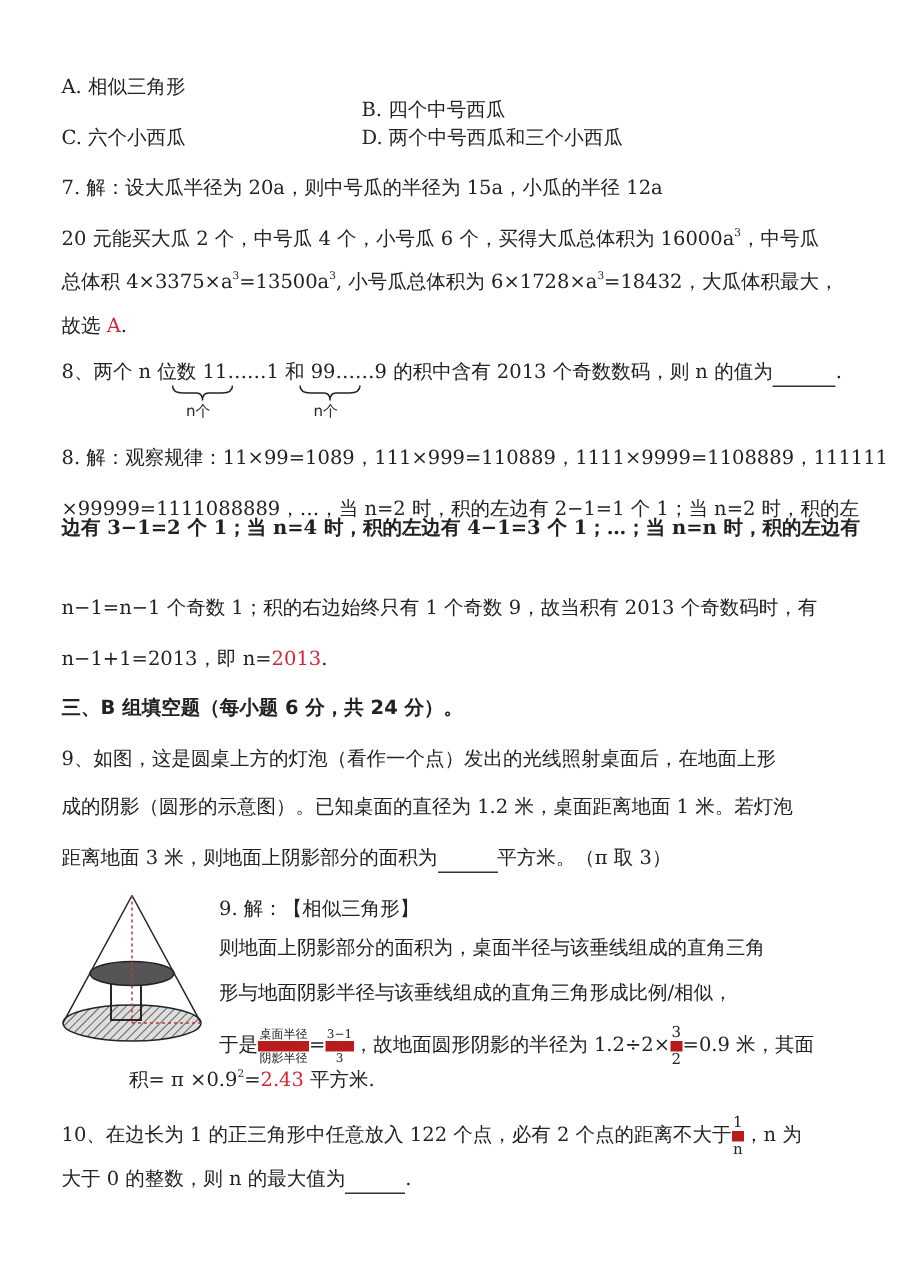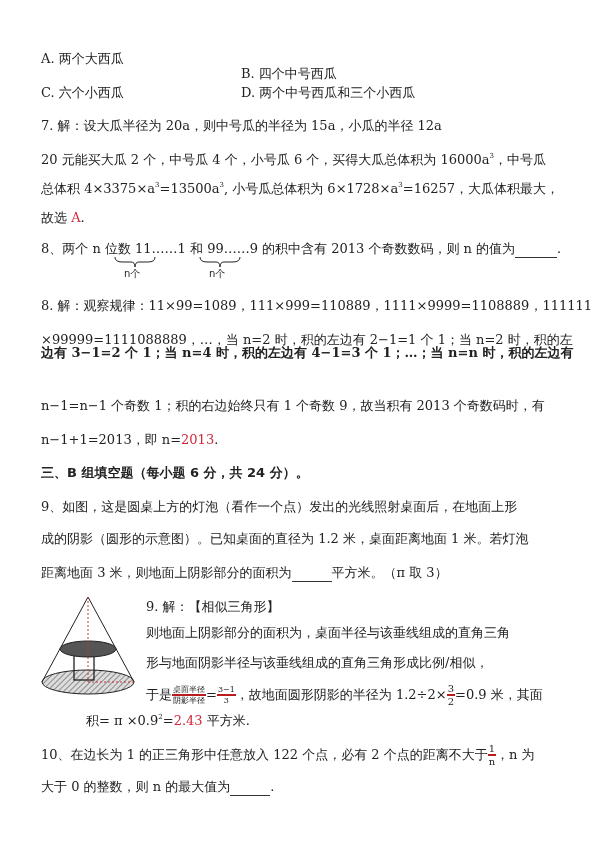--- a/index.html
+++ b/index.html
@@ -5,38 +5,38 @@
   html, body { margin:0; padding:0; background:#fff; }
   body { width:600px; height:848px; position:relative; overflow:hidden;
          font-family: "DejaVu Serif", "Liberation Serif", serif; color:#222; font-size:13px; }
   .line { position:absolute; left:41px; white-space:nowrap; line-height:18px; }
   .red { color:#d0283a; }
   .bold { font-family: "DejaVu Sans", "Liberation Sans", sans-serif; font-weight:bold; font-size:13px; }
   sup { font-size:7px; vertical-align:6px; line-height:0; }
   .blank { display:inline-block; border-bottom:1px solid #333; height:14px; vertical-align:bottom; }
   .brace { position:absolute; font-size:10px; font-family:"DejaVu Sans", sans-serif; text-align:center; }
   .frac { display:inline-block; vertical-align:middle; text-align:center; font-size:8px; line-height:9px; }
-  .frac .num { display:block; border-bottom:2px solid #b91c1c; padding:0 1px; }
+  .frac .num { display:block; border-bottom:7px solid #b91c1c; padding:0 1px; }
   .frac .den { display:block; }
   .frac.big { font-size:10px; line-height:11px; }
 </style>
 </head>
 <body>
 
-<div class="line" style="top:50px;">A. 两个大西瓜</div>
+<div class="line" style="top:50px;">A. 相似三角形</div>
 <div class="line" style="top:50px; left:241px;margin-top:15px;">B. 四个中号西瓜</div>
 <div class="line" style="top:84px;">C. 六个小西瓜</div>
 <div class="line" style="top:84px; left:241px;">D. 两个中号西瓜和三个小西瓜</div>
 
 <div class="line" style="top:117px;">7. 解：设大瓜半径为 20a，则中号瓜的半径为 15a，小瓜的半径 12a</div>
 <div class="line" style="top:151px;">
   <span>20 元能买大瓜 2 个，中号瓜 4 个，小号瓜 6 个，买得大瓜总体积为 16000a</span><sup>3</sup><span>，中号瓜</span>
 </div>
 <div class="line" style="top:180px;">
-  <span>总体积 4×3375×a</span><sup>3</sup><span>=13500a</span><sup>3</sup><span>, 小号瓜总体积为 6×1728×a</span><sup>3</sup><span>=16257，大瓜体积最大，</span>
+  <span>总体积 4×3375×a</span><sup>3</sup><span>=13500a</span><sup>3</sup><span>, 小号瓜总体积为 6×1728×a</span><sup>3</sup><span>=18432，大瓜体积最大，</span>
 </div>
 <div class="line" style="top:209px;">
   <span>故选 </span><span class="red">A</span><span>.</span>
 </div>
 
 <div class="line" style="top:240px;">
   <span>8、两个 n 位数 </span><span>11……1</span><span> 和 </span><span>99……9</span><span> 的积中含有 2013 个奇数数码，则 n 的值为</span><span class="blank" style="width:42px;"></span><span>.</span>
 </div>
 <svg style="position:absolute; left:114px; top:256px;" width="42" height="12" viewBox="0 0 42 12">
   <path d="M1 1 Q1 6 8 6 L17 6 Q21 6 21 11 Q21 6 25 6 L34 6 Q41 6 41 1" fill="none" stroke="#222" stroke-width="1"></path>

